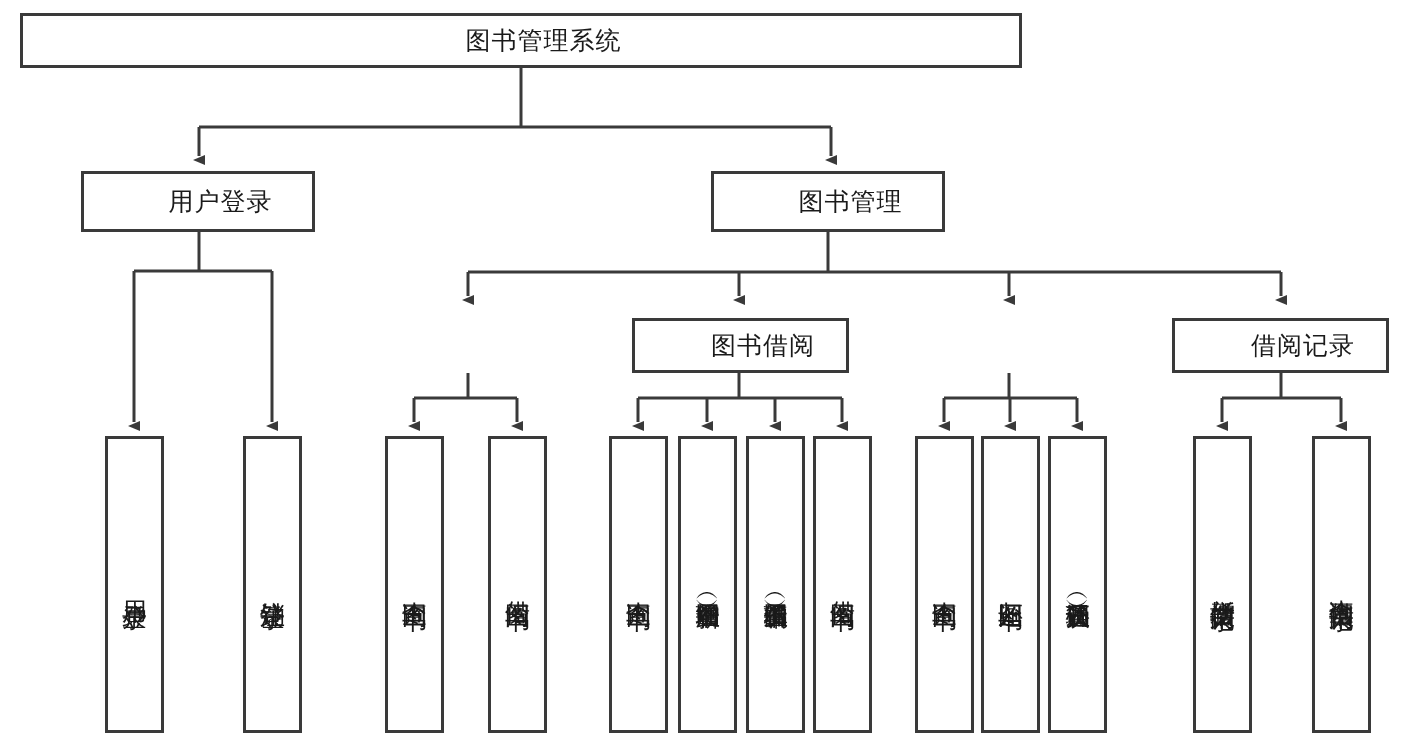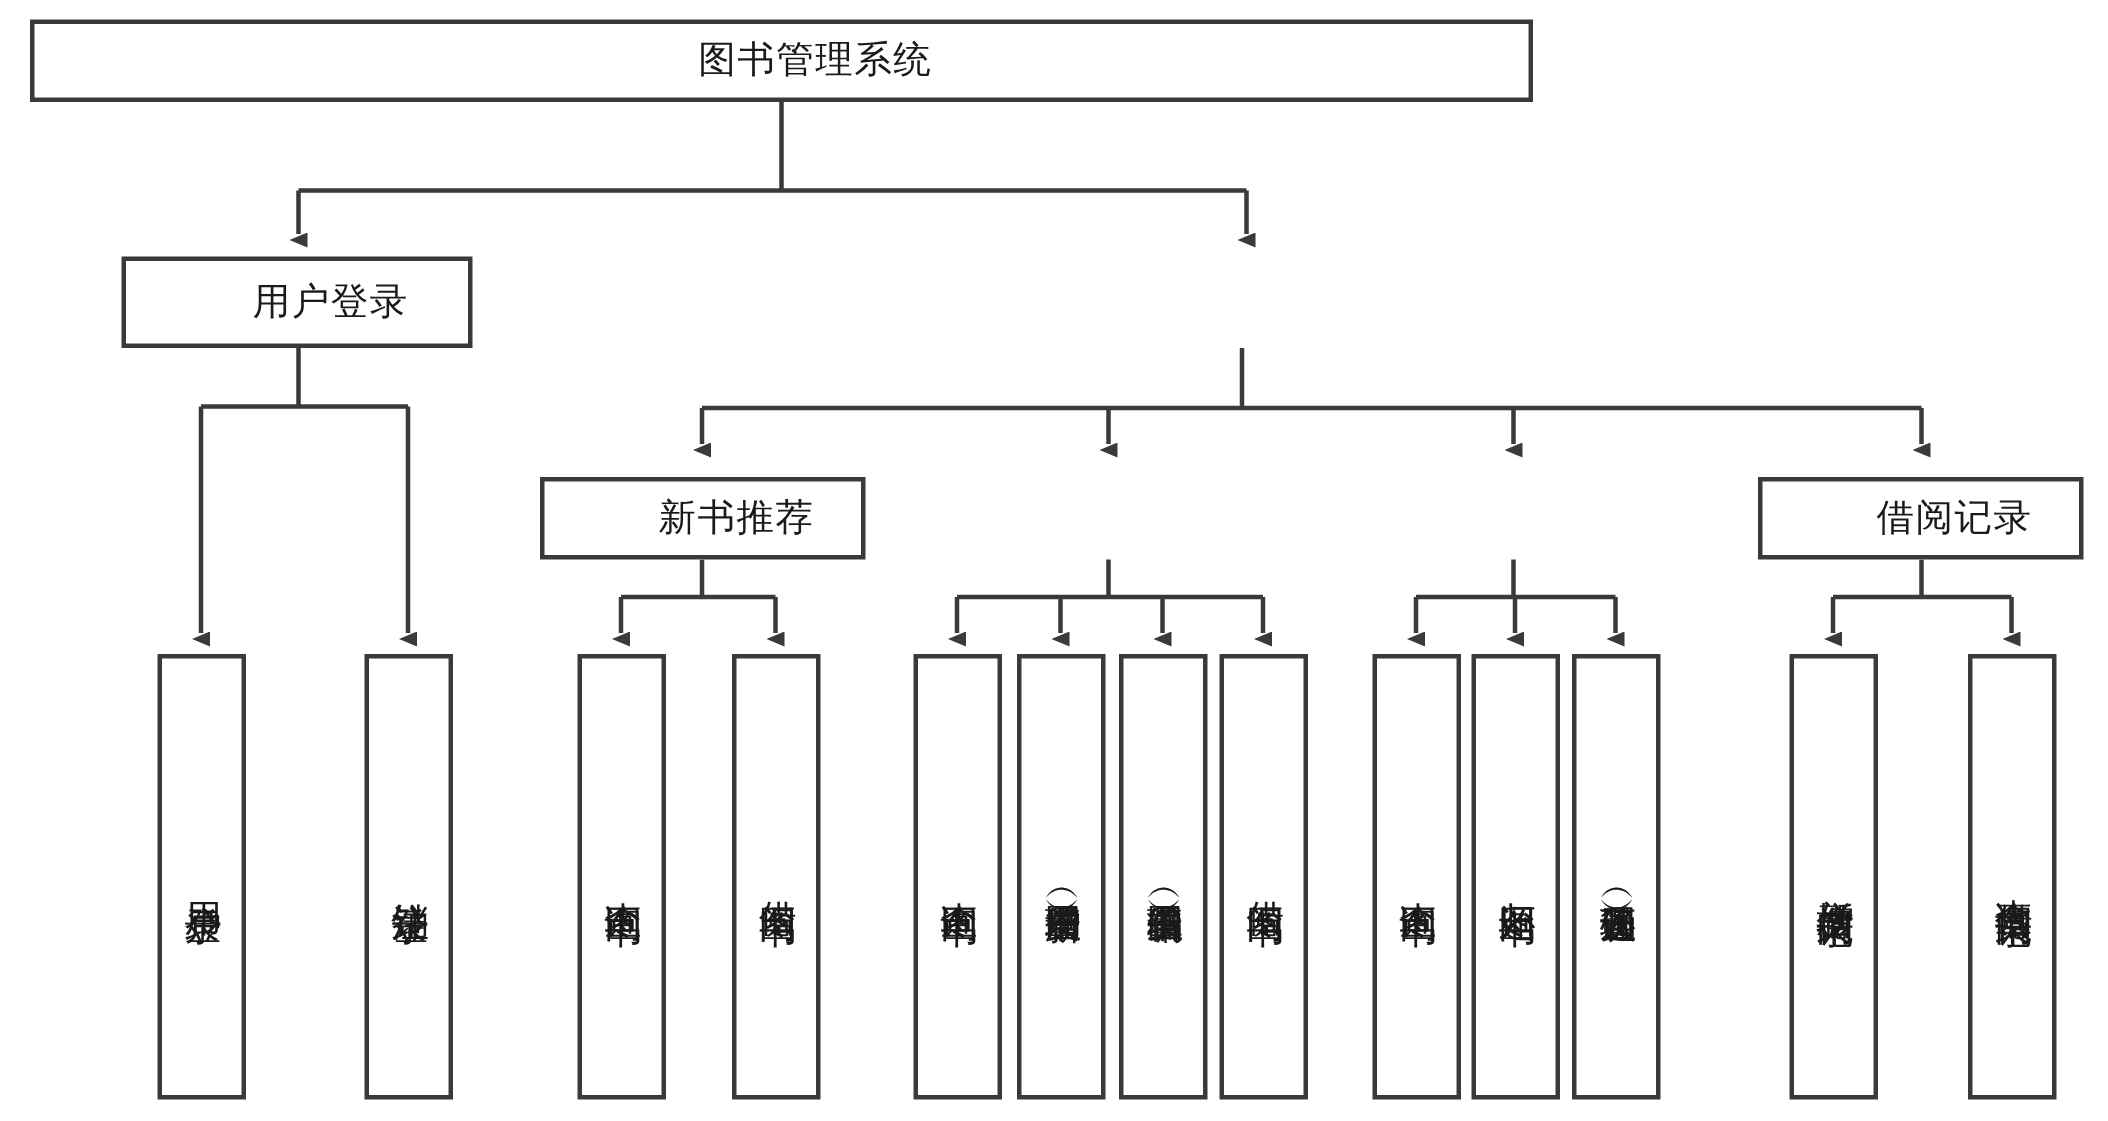--- a/index.html
+++ b/index.html
@@ -126,23 +126,26 @@
     </g>
   </svg>
 
   <div class="node horiz" style="left:20px; top:13px; width:1002px; height:55px;">
     <span>图书管理系统</span>
   </div>
 
   <div class="node horiz" style="left:81px; top:171px; width:234px; height:61px;">
     <span>用户登录</span>
   </div>
+  <div class="node horiz" style="left:711px; top:171px; width:234px; height:61px;">
+    <span>图书管理</span>
+  </div>
 
-  <div class="node horiz" style="left:360px; top:318px; width:217px; height:55px;">
-    <span>新书推荐</span>
+  <div class="node horiz" style="left:632px; top:318px; width:217px; height:55px;">
+    <span>图书借阅</span>
   </div>
   <div class="node horiz" style="left:1172px; top:318px; width:217px; height:55px;align-items:center;">
     <span>借阅记录</span>
   </div>
 
   <div class="node vert" style="left:105px; top:436px; width:59px; height:297px;">
     <span class="vtext">用户登录</span>
   </div>
   <div class="node vert" style="left:243px; top:436px; width:59px; height:297px;">
     <span class="vtext">注销登录</span>

